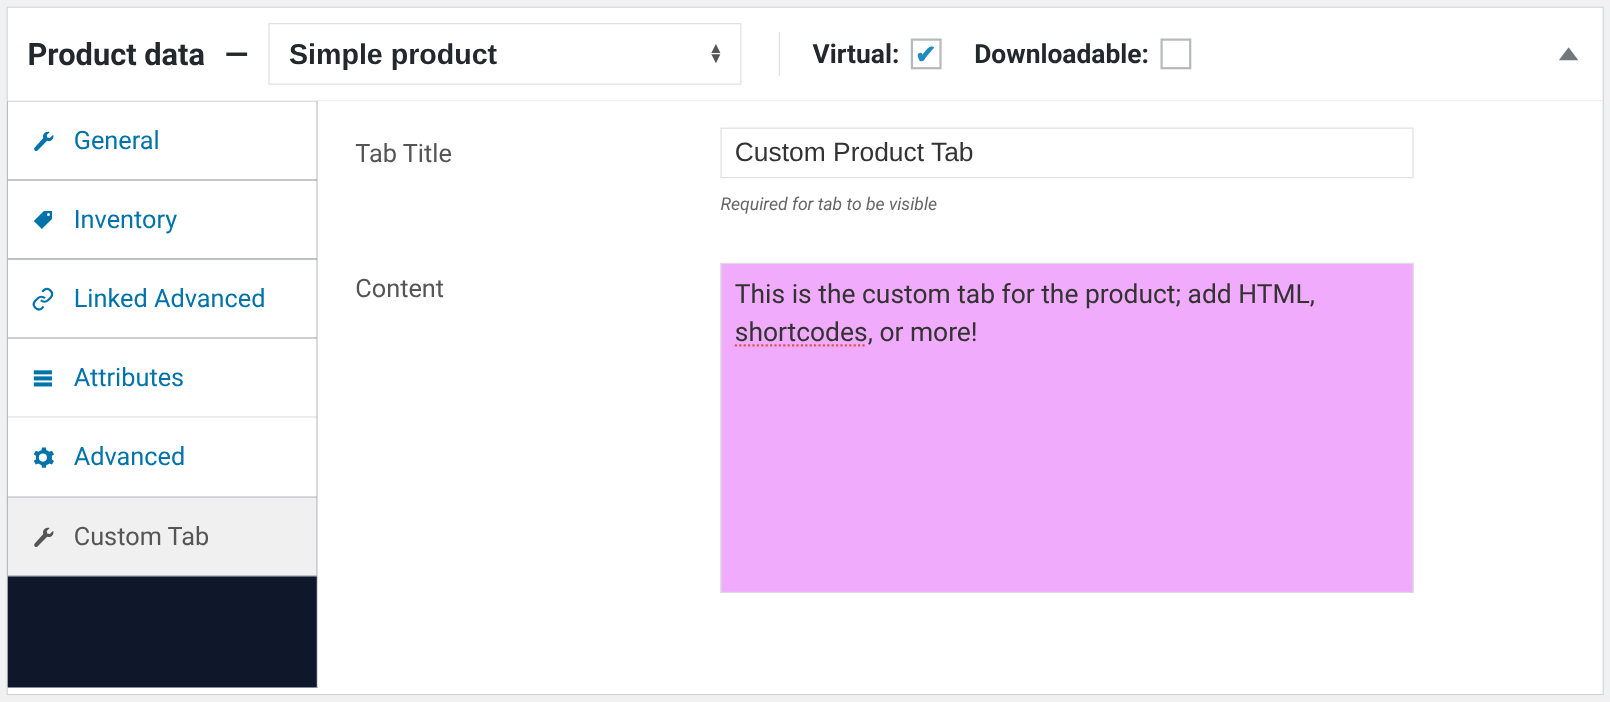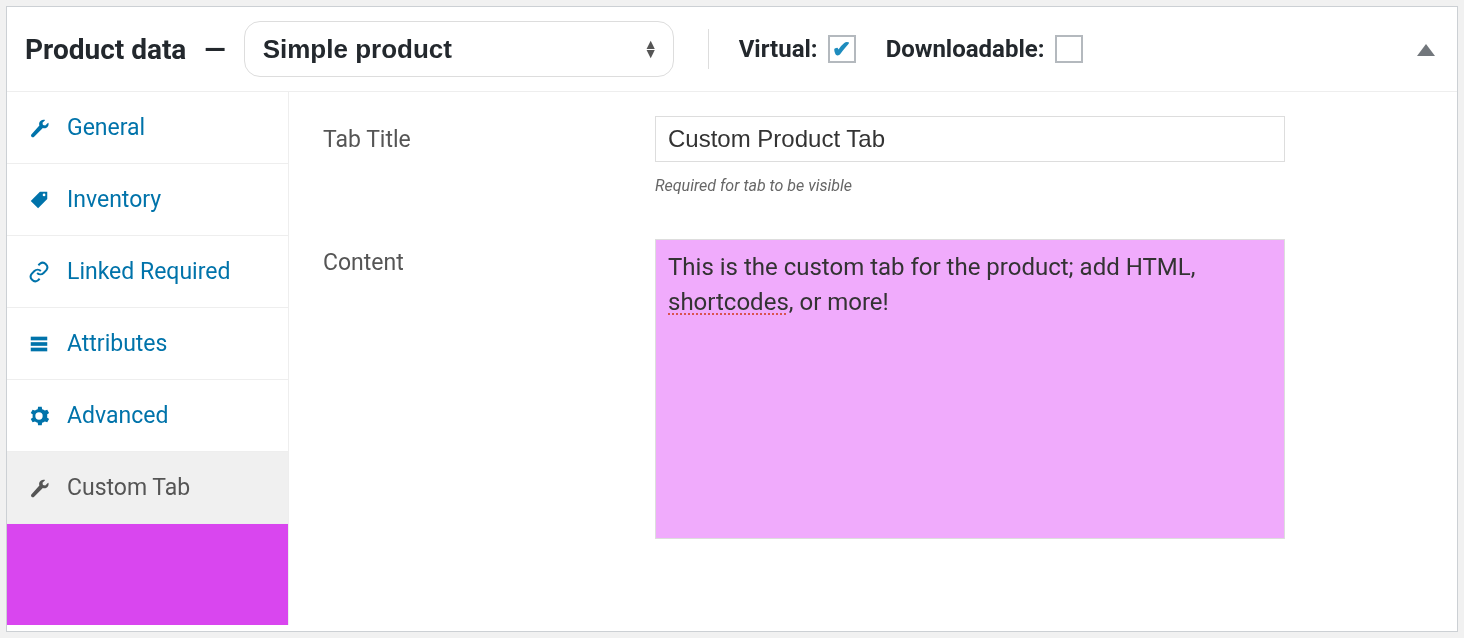--- a/index.html
+++ b/index.html
@@ -36,21 +36,21 @@
   }
   .select-wrap {
     position: relative;
     display: inline-block;
   }
   .product-type-select {
     font-size: 26px;
     font-weight: 600;
     padding: 12px 50px 12px 18px;
     border: 1px solid #ddd;
-    border-radius: 16px;
+    border-radius: 0;
     background: #fff;
     appearance: none;
     -webkit-appearance: none;
     min-width: 430px;
     color: #23282d;
   }
   .select-caret {
     position: absolute;
     right: 16px;
     top: 50%;
@@ -102,21 +102,21 @@
     top: 50%;
     transform: translateY(-50%);
     color: #72777c;
   }
   .body {
     display: flex;
     height: calc(100% - 91px);
   }
   .tabs {
     width: 282px;
-    background: #d946ef;
+    background: #0f172a;
     border-right: 1px solid #eee;
     list-style: none;
   }
   .tabs li {
     border-bottom: 1px solid #eee;
   }
   .tab-link {
     display: flex;
     align-items: center;
     padding: 22px 20px;
@@ -241,21 +241,21 @@
           <span>Inventory</span>
         </div>
       </li>
       <li>
         <div class="tab-link">
           <span class="tab-icon">
             <svg viewBox="0 0 24 24">
                 <path d="M10 13a5 5 0 007 0l3-3a5 5 0 00-7-7l-1.7 1.7M14 11a5 5 0 00-7 0l-3 3a5 5 0 007 7l1.7-1.7" fill="none" stroke="currentColor" stroke-width="2.2"></path>
               </svg>
           </span>
-          <span>Linked Required</span>
+          <span>Linked Advanced</span>
         </div>
       </li>
       <li>
         <div class="tab-link">
           <span class="tab-icon">
             <svg viewBox="0 0 24 24">
                 <rect x="3" y="4" width="18" height="4"></rect>
                 <rect x="3" y="10" width="18" height="4"></rect>
                 <rect x="3" y="16" width="18" height="4"></rect>
               </svg>

